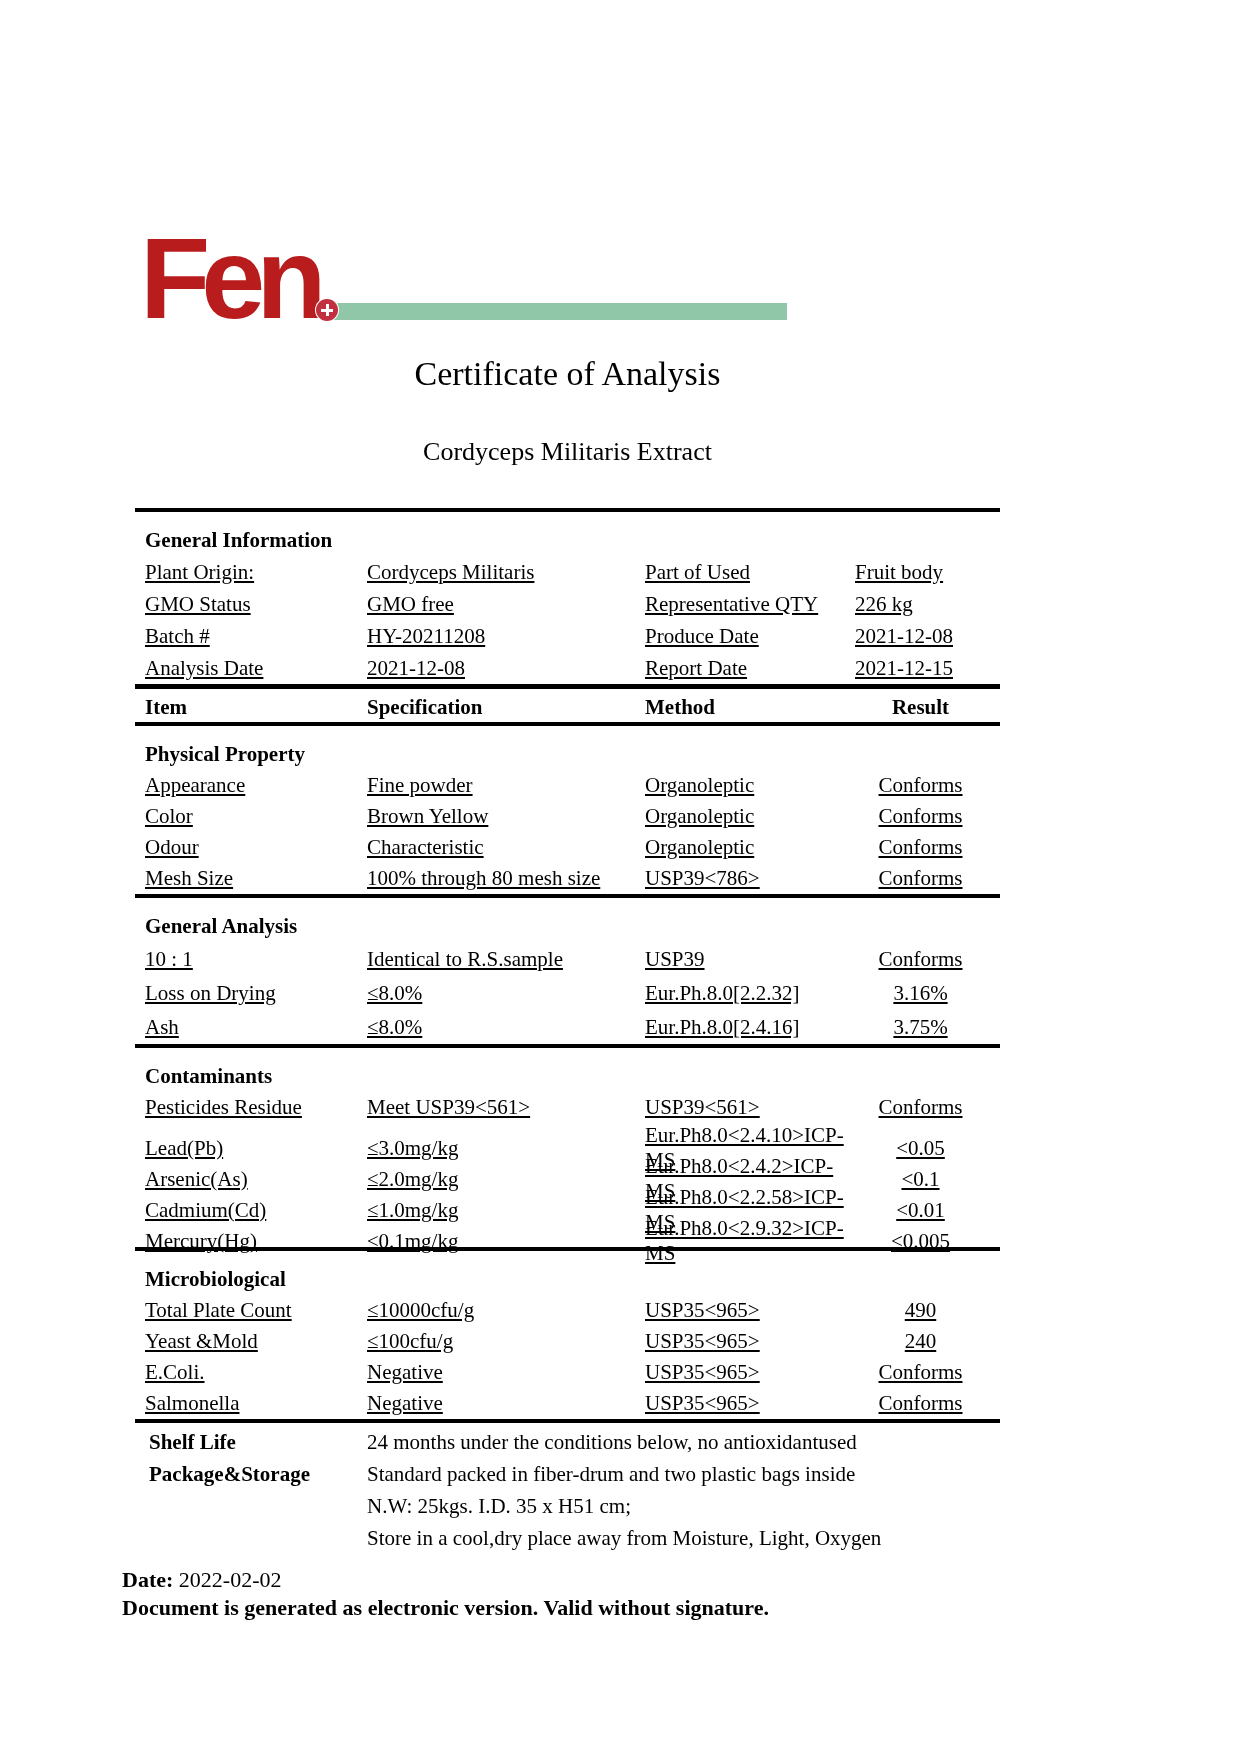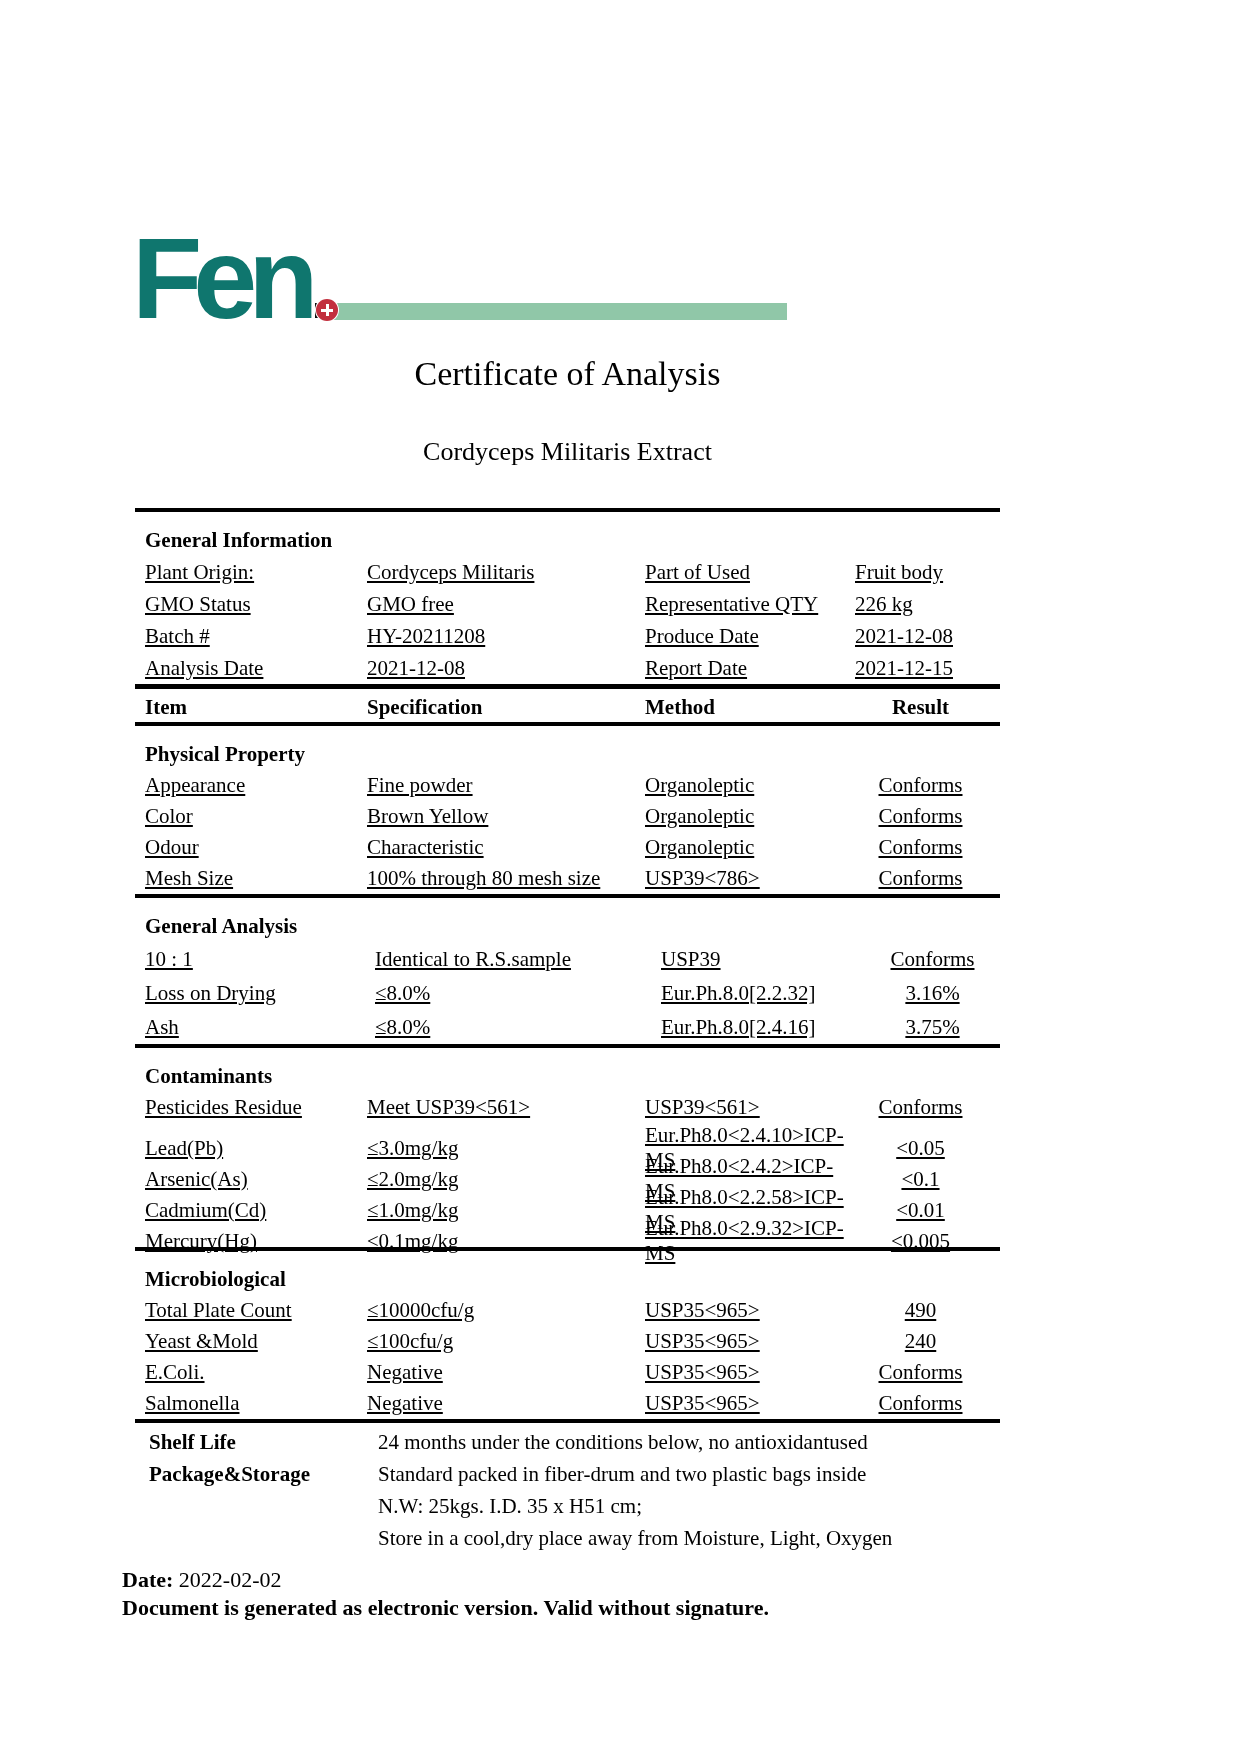--- a/index.html
+++ b/index.html
@@ -1,48 +1,48 @@
 <!DOCTYPE html>
 <html><head>
 <meta charset="utf-8">
 <style>
   html,body{margin:0;padding:0;background:#888;}
   .page{position:relative;width:1241px;height:1754px;background:#ffffff;margin:0 auto;
         font-family:"Liberation Serif","DejaVu Serif",serif;color:#000;overflow:hidden;}
 
   
-  .logo-word{position:absolute;left:132px;top:221px;font-family:"Liberation Sans","DejaVu Sans",sans-serif;
-             font-weight:bold;font-size:115px;line-height:115px;letter-spacing:-9px;color:#0f766e;}
+  .logo-word{position:absolute;left:140px;top:221px;font-family:"Liberation Sans","DejaVu Sans",sans-serif;
+             font-weight:bold;font-size:115px;line-height:115px;letter-spacing:-9px;color:#b91c1c;}
   .logo-dot{display:inline-block;width:15px;height:15px;background:#0b0b0b;margin-left:6px;}
   .brand-bar{position:absolute;left:332px;top:303px;width:455px;height:17px;background:#90c7a8;}
   .plus-badge{position:absolute;left:316px;top:299px;width:22px;height:22px;border-radius:50%;
               background:#c22f3e;box-shadow:0 0 0 1px #ffffff;z-index:2;}
   .plus-badge::before,.plus-badge::after{content:"";position:absolute;background:#ffffff;}
   .plus-badge::before{left:5px;top:9.5px;width:12px;height:3px;}
   .plus-badge::after{left:9.5px;top:5px;width:3px;height:12px;}
 
   
   .doc-title{position:absolute;left:135px;top:352px;width:865px;text-align:center;
              font-size:34px;font-weight:normal;line-height:44px;}
   .doc-subtitle{position:absolute;left:135px;top:434px;width:865px;text-align:center;
              font-size:26px;font-weight:normal;line-height:36px;}
 
   
   .coa-table{position:absolute;left:135px;top:508px;width:865px;border-top:4px solid #000;font-size:21px;}
   .sec-title{height:41px;display:flex;align-items:flex-end;padding:0 0 3px 10px;font-weight:bold;}
   .trow{height:31px;display:grid;grid-template-columns:222px 278px 210px 1fr;align-items:center;padding-left:10px;text-decoration:underline;}
   #geninfo-rows .trow{height:32px;}
-  .sec.tall .trow{height:34px;gap:8px;}
+  .sec.tall .trow{height:34px;}
   #test-sections .sec{border-top:4px solid #000;}
   .header-row{border-top:5px solid #000;height:31px;display:grid;grid-template-columns:222px 278px 210px 1fr;
               align-items:end;padding:0 0 2px 10px;font-weight:bold;}
   .c4{text-align:center;padding-right:14px;}
   #geninfo-rows .c4{text-align:left;padding-right:0;}
   .shelf{border-top:4px solid #000;padding-top:3px;}
-  .shelf-row{display:grid;grid-template-columns:222px 1fr;height:32px;align-items:center;padding-left:10px;gap:11px;}
+  .shelf-row{display:grid;grid-template-columns:222px 1fr;height:32px;align-items:center;padding-left:10px;}
   .shelf-row .lbl{font-weight:bold;padding-left:4px;}
 
   
   .footer{position:absolute;left:122px;top:1566px;font-size:22px;line-height:28px;}
   .bold{font-weight:bold;}
 </style>
 </head>
 <body>
 
 <div class="page">

